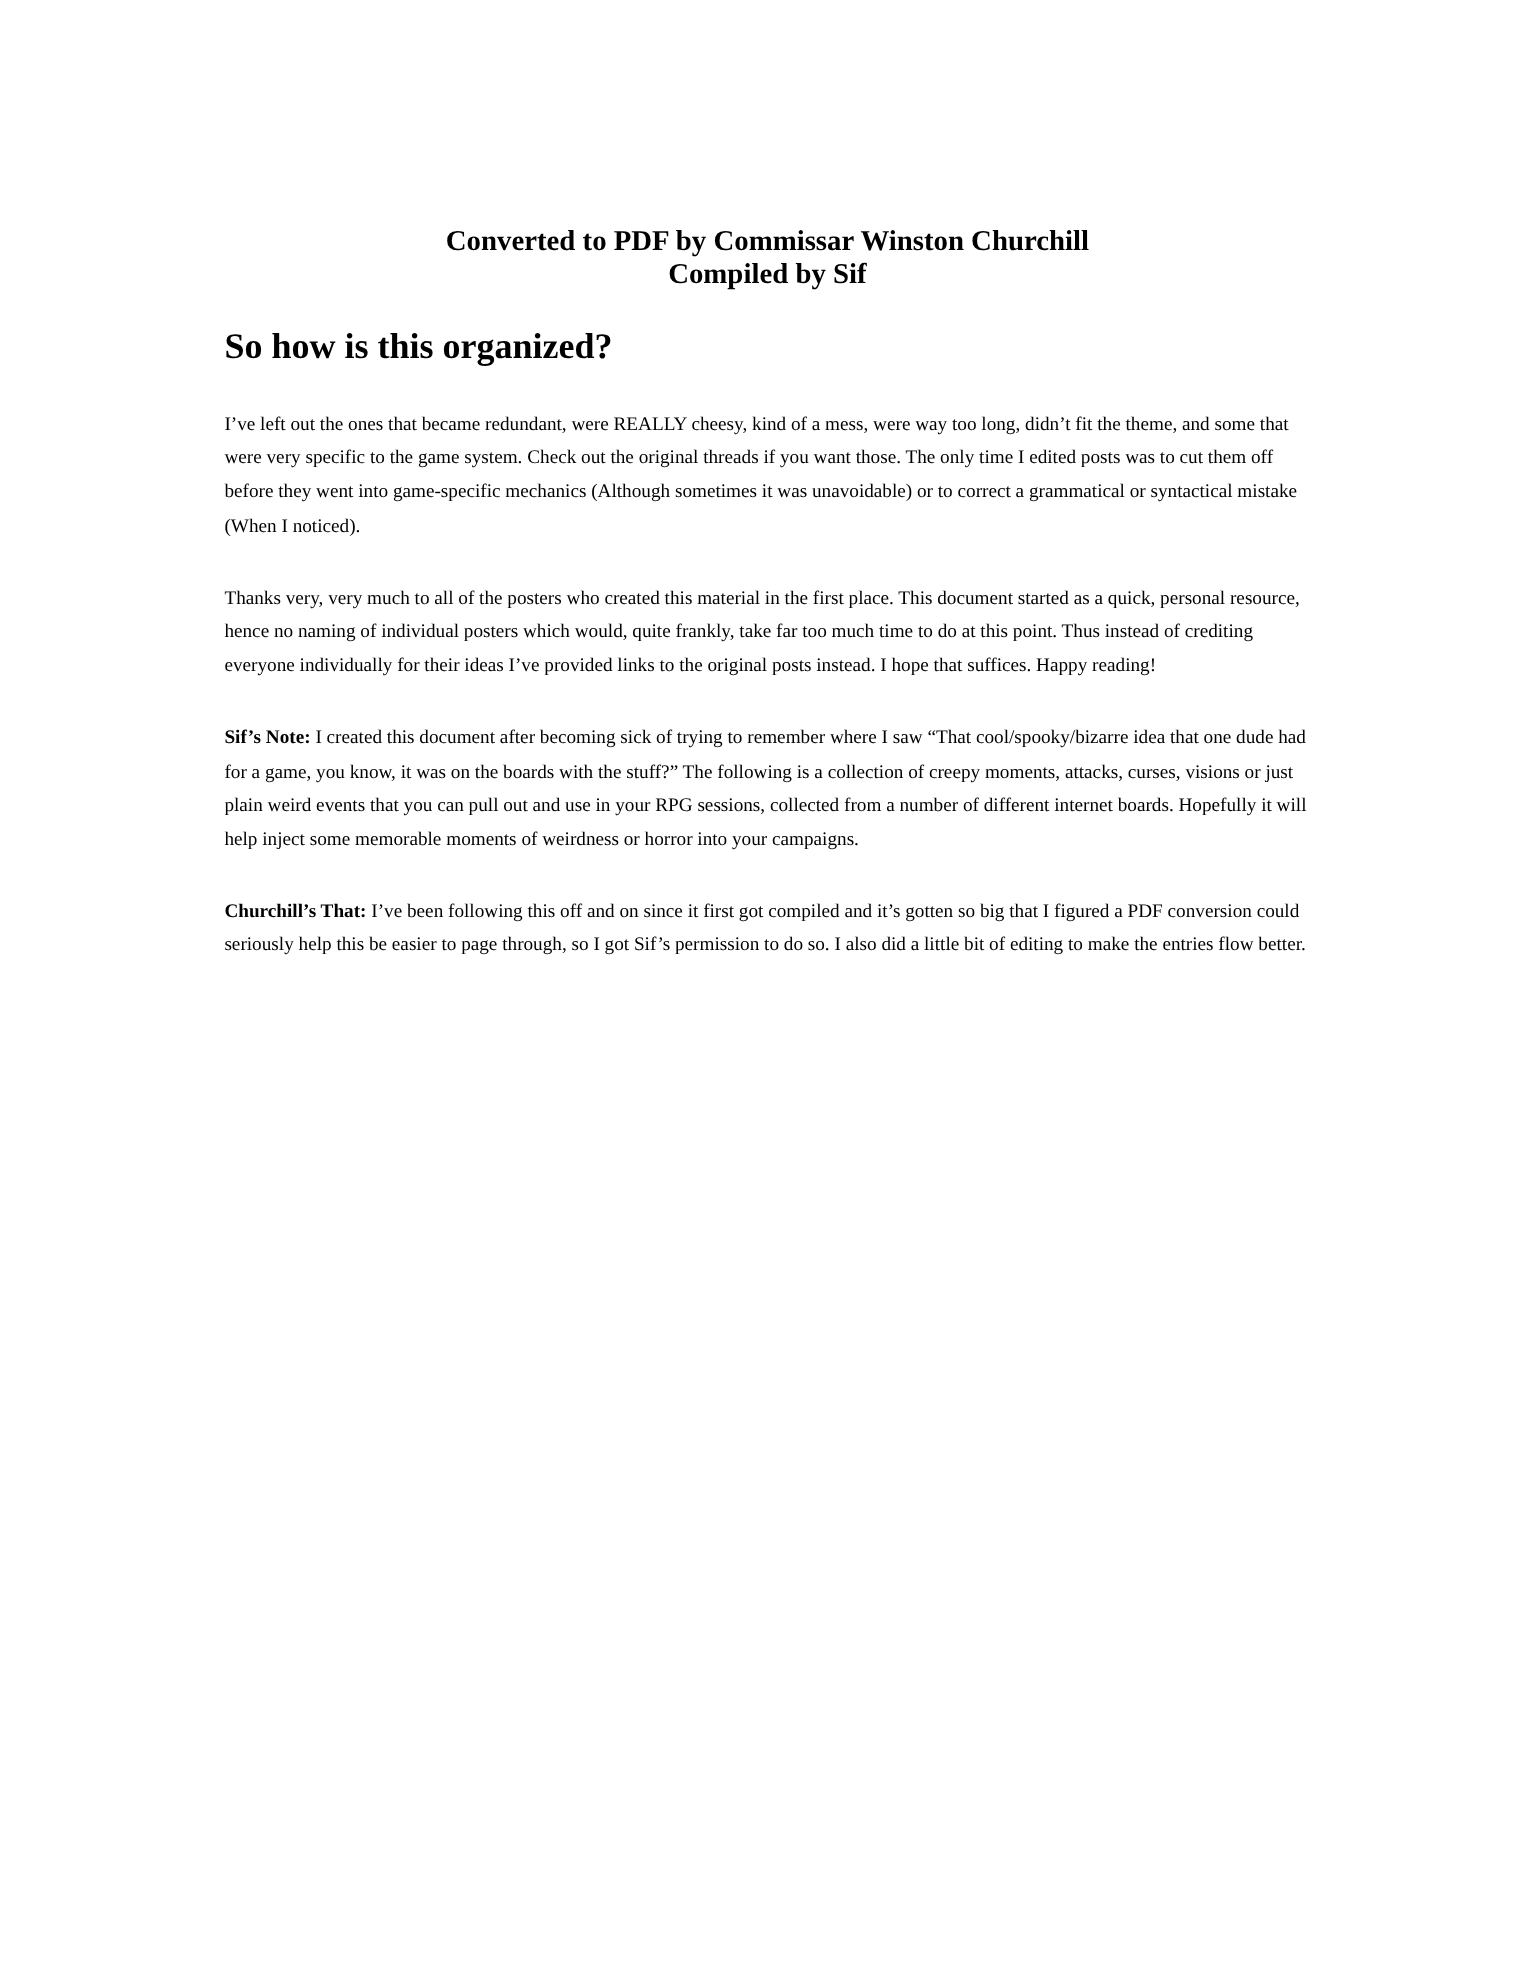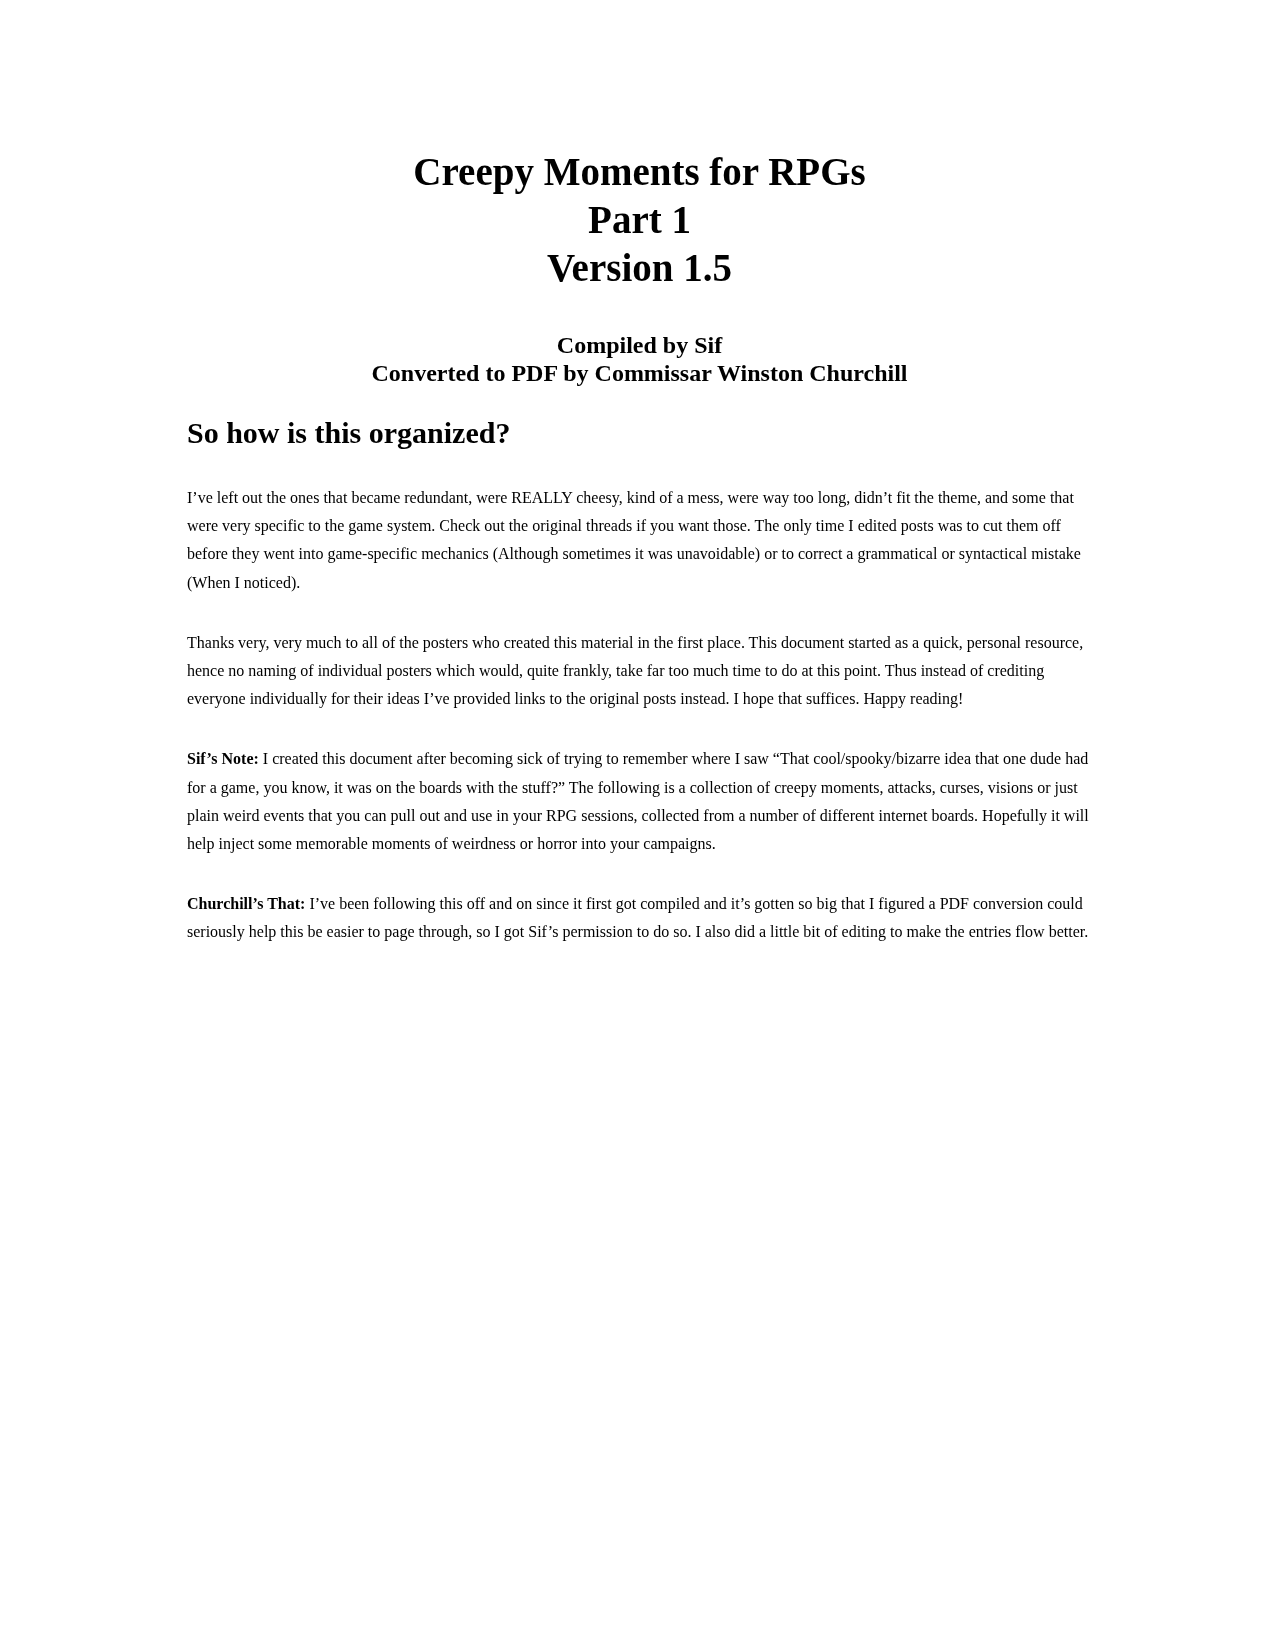--- a/index.html
+++ b/index.html
@@ -53,29 +53,24 @@
   }
   p.para b {
     font-weight: 700;
   }
 </style>
 </head>
 <body>
 
 <div class="page">
 
-  <h1 class="doc-title">
-    <span class="tline">Creepy Moments for RPGs</span>
-    <span class="tline">Part 1</span>
-    <span class="tline">Version 1.5</span>
-  </h1>
 
   <div class="byline">
+    <div>Converted to PDF by Commissar Winston Churchill</div>
     <div>Compiled by Sif</div>
-    <div>Converted to PDF by Commissar Winston Churchill</div>
   </div>
 
   <h2 class="section-heading">So how is this organized?</h2>
 
   <p class="para"><span>I’ve left out the ones that became redundant, were REALLY cheesy, kind of a mess, were way too long, didn’t fit the theme, and some that were very specific to the game system. Check out the original threads if you want those. The only time I edited posts was to cut them off before they went into game-specific mechanics (Although sometimes it was unavoidable) or to correct a grammatical or syntactical mistake (When I noticed).</span></p>
 
   <p class="para"><span>Thanks very, very much to all of the posters who created this material in the first place. This document started as a quick, personal resource, hence no naming of individual posters which would, quite frankly, take far too much time to do at this point. Thus instead of crediting everyone individually for their ideas I’ve provided links to the original posts instead. I hope that suffices. Happy reading!</span></p>
 
   <p class="para"><b>Sif’s Note:</b><span> I created this document after becoming sick of trying to remember where I saw “That cool/spooky/bizarre idea that one dude had for a game, you know, it was on the boards with the stuff?” The following is a collection of creepy moments, attacks, curses, visions or just plain weird events that you can pull out and use in your RPG sessions, collected from a number of different internet boards. Hopefully it will help inject some memorable moments of weirdness or horror into your campaigns.</span></p>
 

